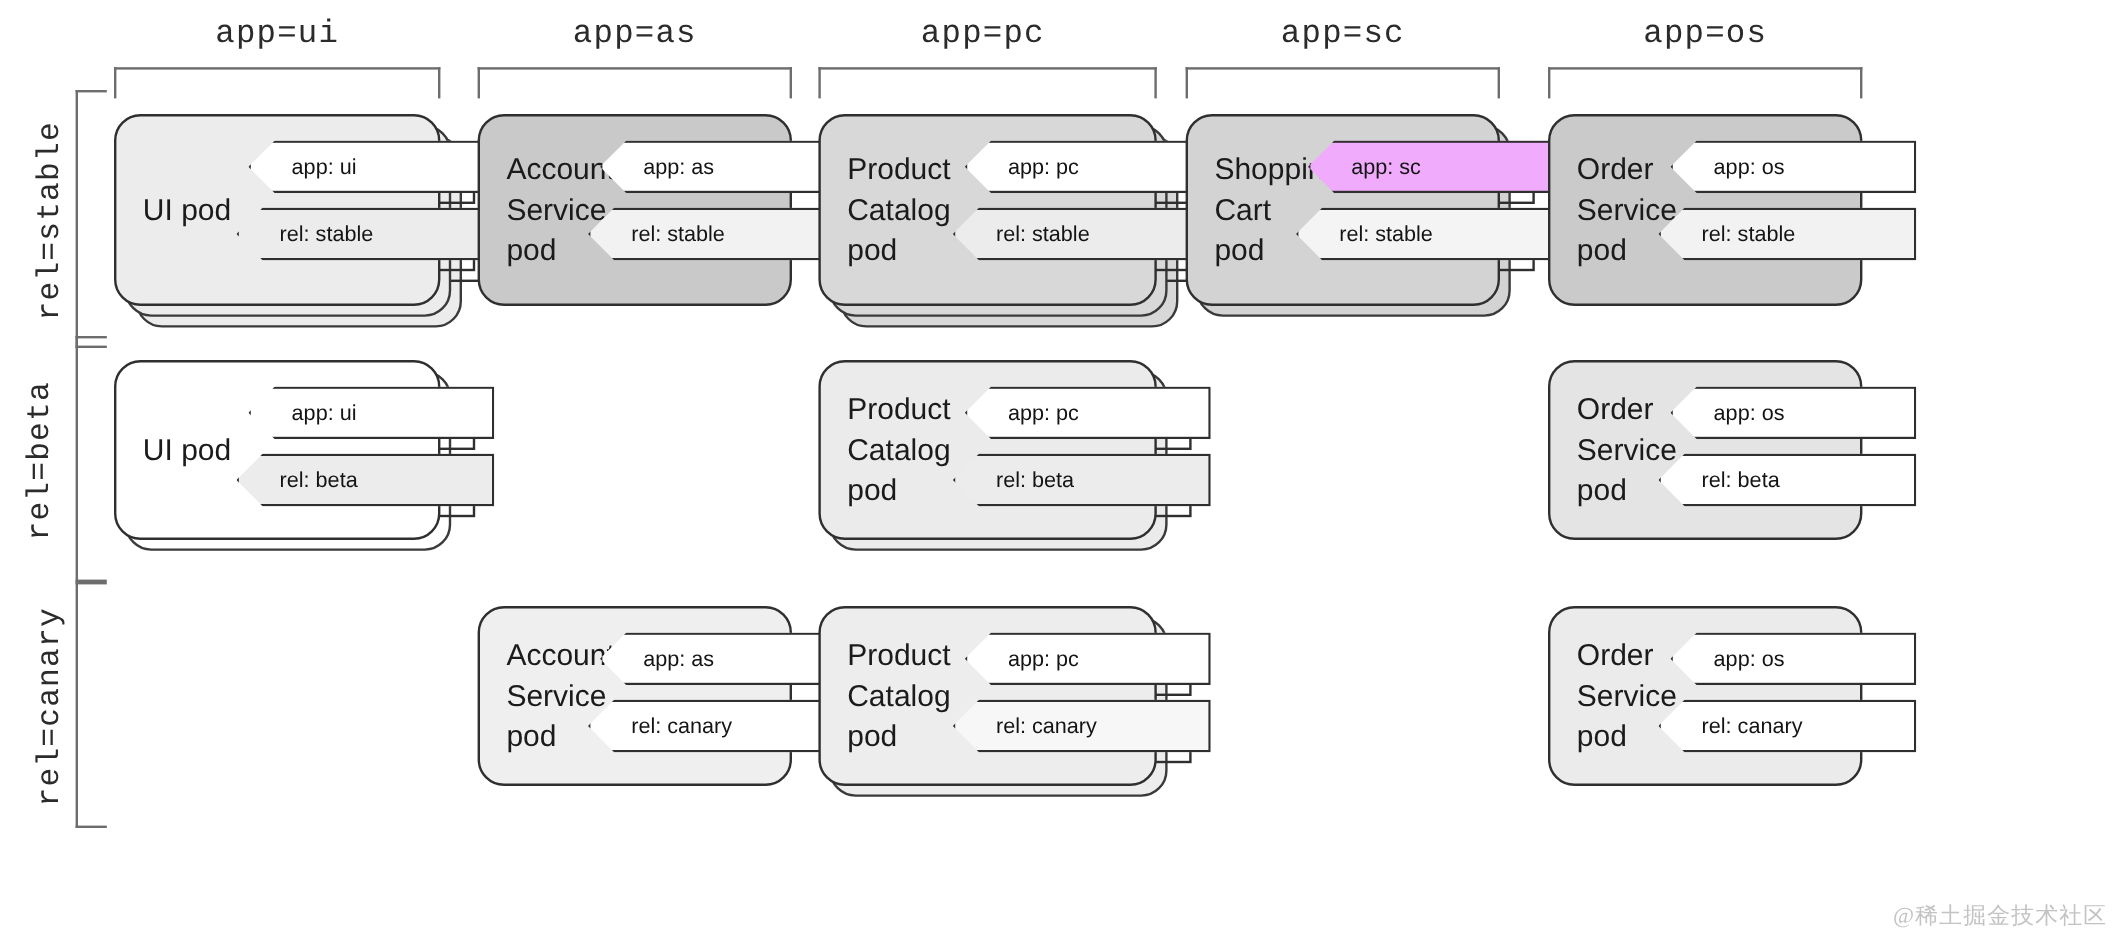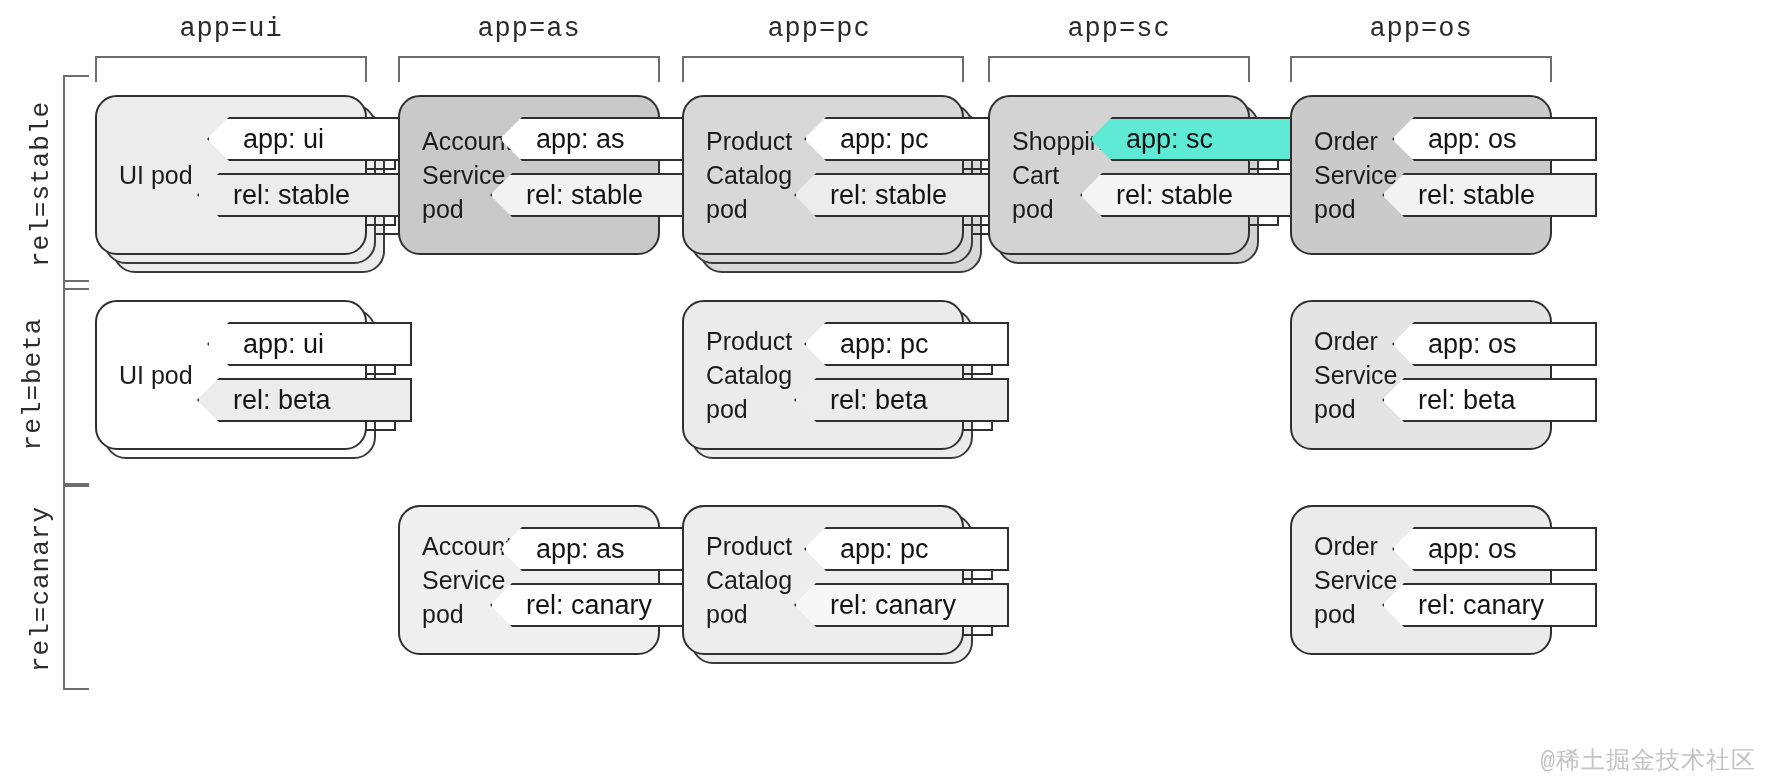--- a/index.html
+++ b/index.html
@@ -97,41 +97,41 @@
 
   
   .tag {
     position: absolute;
     height: 44px;
     border: 2px solid #2f2f2f;
     box-sizing: border-box;
     display: flex;
     align-items: center;
     padding-left: 34px;
-    font-size: 27px;
+    font-size: 18px;
     color: #141414;
     white-space: nowrap;
     clip-path: polygon(0% 50%, 22px 0%, 100% 0%, 100% 100%, 22px 100%);
   }
   .tag-stack {
     position: absolute;
     height: 44px;
     border: 2px solid #2f2f2f;
     box-sizing: border-box;
     background: transparent;
   }
 
   
   .watermark {
     position: absolute;
     right: 16px;
     bottom: 8px;
-    font-size: 24px;
+    font-size: 19px;
     color: #c3c3c3;
-    font-family: Liberation Mono, monospace;
+    font-family: Liberation Serif, serif;
     letter-spacing: 1px;
   }
 </style>
 </head>
 <body>
 
 <div id="col-headers">
     <div class="col-header" style="left: 95px; top: 14px; width: 272px;">app=ui</div>
     <div class="col-bracket" style="left: 95px; top: 56px; width: 272px;"></div>
     <div class="col-header" style="left: 398px; top: 14px; width: 262px;">app=as</div>
@@ -200,21 +200,21 @@
     <div class="cell" style="left: 988px; top: 95px; width: 352px; height: 200px;">
       <div class="pod-stack">
         <div class="pod-shadow" style="left: 9px; top: 9px; width: 262px; height: 160px; background: rgb(211, 211, 211);"></div>
         <div class="tag-stack" style="left: 181px; top: 31px; width: 110px; background: transparent;"></div>
         <div class="tag-stack" style="left: 181px; top: 87px; width: 110px; background: transparent;"></div>
         <div class="pod" style="left: 0px; top: 0px; width: 262px; height: 160px; background: rgb(211, 211, 211);">
           <div class="pod-title">Shopping
 Cart
 pod</div>
         </div>
-        <div class="tag" style="left: 102px; top: 22px; width: 205px; background: #5eead4;">app: sc</div>
+        <div class="tag" style="left: 102px; top: 22px; width: 205px; background: #f0abfc;">app: sc</div>
         <div class="tag" style="left: 92px; top: 78px; width: 215px; background: rgb(244, 244, 244);">rel: stable</div>
       </div>
     </div>
     <div class="cell" style="left: 1290px; top: 95px; width: 352px; height: 200px;">
       <div class="pod-stack">
         <div class="pod" style="left: 0px; top: 0px; width: 262px; height: 160px; background: rgb(202, 202, 202);">
           <div class="pod-title">Order
 Service
 pod</div>
         </div>

